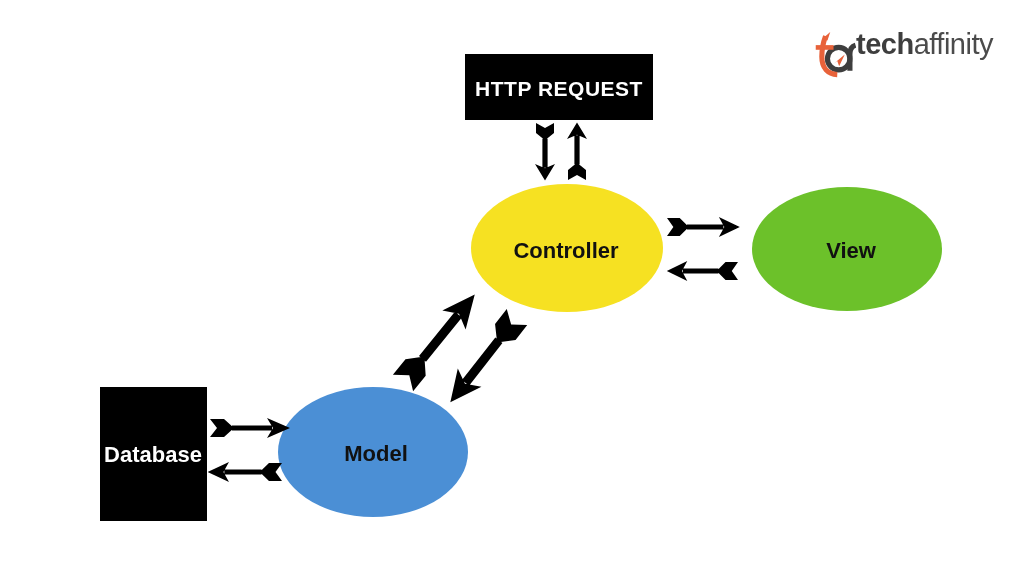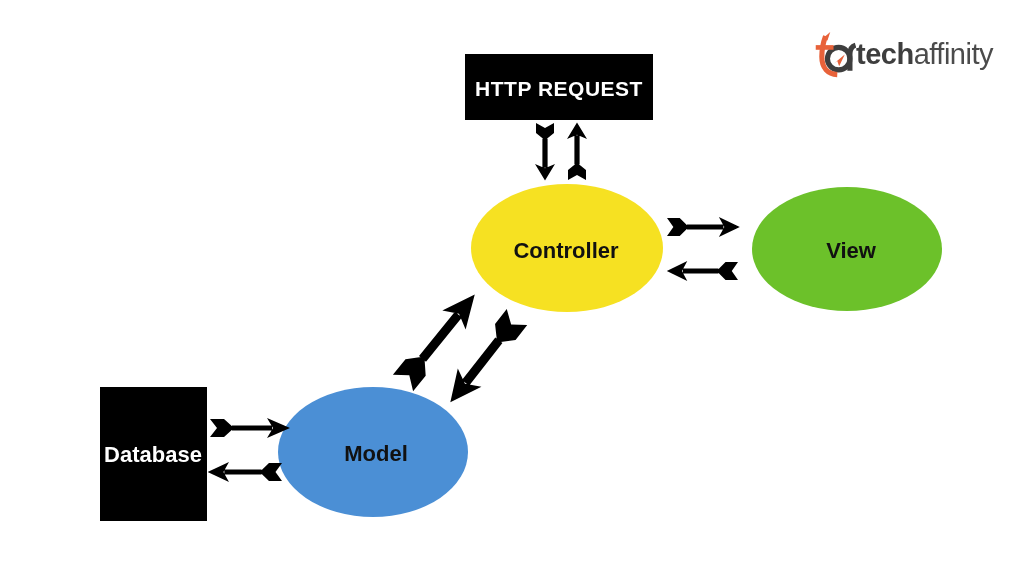--- a/index.html
+++ b/index.html
@@ -11,21 +11,21 @@
   .diagram-svg { position:absolute; left:0; top:0; }
   .node-label {
     font-family:"Liberation Sans", sans-serif;
     font-weight:700; font-size:22px;
   }
   .http-label { font-size:21px; letter-spacing:0.5px; }
   .db-label   { font-size:22px; }
   
   .logo {
     position:absolute; top:30px; right:31px; height:48px;
-    display:flex; align-items:center; 
+    display:flex; align-items:flex-start; 
   }
   .logo-text { font-size:29px; letter-spacing:-0.5px; line-height:1; white-space:nowrap; }
   .logo-text .bold  { font-weight:700; }
   .logo-text .light { font-weight:400; }
 </style>
 </head>
 <body>
 
 <div class="stage">
 

